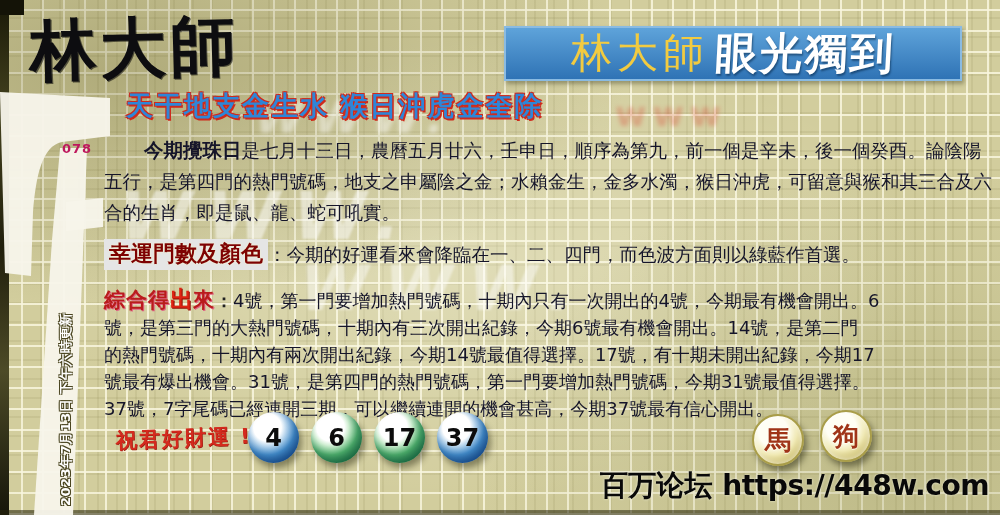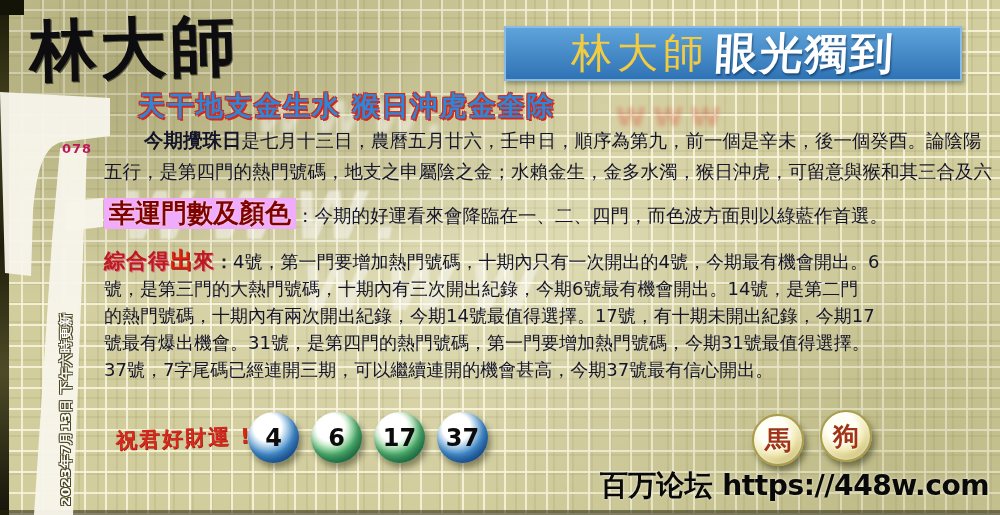--- a/index.html
+++ b/index.html
@@ -42,29 +42,29 @@
     text-shadow:1px 1px 0 rgba(0,0,0,.55);}
   .banner{position:absolute;left:504px;top:26px;width:458px;height:55px;
     background:linear-gradient(180deg,#5ea3da,#2f73b5);
     border:2px solid #8abbe2;box-sizing:border-box;
     display:flex;align-items:center;justify-content:center;gap:6px;
     box-shadow:2px 3px 4px rgba(40,40,15,.35);}
   .banner .name{color:#f2cb40;font-size:41px;font-weight:500;letter-spacing:5px;}
   .banner .slogan{color:#ffffff;font-size:43px;font-weight:900;letter-spacing:2px;transform:skewX(-3deg);
     text-shadow:1px 2px 2px rgba(0,30,60,.5);}
   .subtitle{position:absolute;left:126px;top:88px;font-size:27px;font-weight:900;color:#2e86d8;letter-spacing:2px;
-    text-shadow:1.5px 1.5px 0 #cf2a1c,-1px -1px 0 #cf2a1c,1px -1px 0 #cf2a1c,-1px 1px 0 #cf2a1c;margin-left:12px;}
+    text-shadow:1.5px 1.5px 0 #cf2a1c,-1px -1px 0 #cf2a1c,1px -1px 0 #cf2a1c,-1px 1px 0 #cf2a1c;}
 
   
-  .body-text{position:absolute;left:104px;top:125px;width:890px;color:#15152a;}
+  .body-text{position:absolute;left:104px;top:135px;width:890px;color:#15152a;}
   .line{white-space:nowrap;font-size:18.5px;line-height:31px;font-weight:500;}
   .indent{padding-left:40px;}
   .lead{font-weight:900;font-size:19.5px;}
   .lucky-row{margin-top:11px;white-space:nowrap;font-size:18.5px;line-height:30px;font-weight:500;}
-  .lucky-label{display:inline-block;background:#f0abfc;color:#7e0202;font-weight:900;font-size:26px;
+  .lucky-label{display:inline-block;background:#e5e5e5;color:#7e0202;font-weight:900;font-size:22px;
     padding:0 5px 1px 5px;text-shadow:0 0 2px rgba(255,255,200,.85);}
   .summary{margin-top:16px;}
   .summary .line{line-height:27px;font-size:18px;}
   .sum-label{font-weight:900;font-size:21px;color:#b91c1c;text-shadow:1px 1px 0 #df6484;letter-spacing:1px;}
   .sum-label-hot{font-weight:900;font-size:23px;color:#dd2413;text-shadow:1px 1px 0 #8d0b00;}
   .sum-colon{font-weight:700;color:#222;}
 
   
   .blessing{position:absolute;left:116px;top:424px;font-size:21px;font-weight:900;color:#d42a1e;
     transform:rotate(-2deg);letter-spacing:2px;text-shadow:.5px .5px 0 #8d1208;}
@@ -124,20 +124,21 @@
     <span class="slogan">眼光獨到</span>
   </div>
 
   <div class="subtitle">天干地支金生水 猴日沖虎金奎除</div>
 
   <div class="body-text">
     <div class="line indent">
       <span class="lead">今期攪珠日</span><span>是七月十三日，農曆五月廿六，壬申日，順序為第九，前一個是辛未，後一個癸酉。論陰陽</span>
     </div>
     <div class="line">五行，是第四門的熱門號碼，地支之申屬陰之金；水賴金生，金多水濁，猴日沖虎，可留意與猴和其三合及六</div>
+    <div class="line">合的生肖，即是鼠、龍、蛇可吼實。</div>
 
     <div class="lucky-row">
       <span class="lucky-label">幸運門數及顏色</span><span>：今期的好運看來會降臨在一、二、四門，而色波方面則以綠藍作首選。</span>
     </div>
 
     <div class="summary">
       <div class="line">
         <span class="sum-label">綜合得</span><span class="sum-label-hot">出</span><span class="sum-label">來</span><span class="sum-colon">：</span><span>4號，第一門要增加熱門號碼，十期內只有一次開出的4號，今期最有機會開出。6</span>
       </div>
       <div class="line">號，是第三門的大熱門號碼，十期內有三次開出紀錄，今期6號最有機會開出。14號，是第二門</div>

